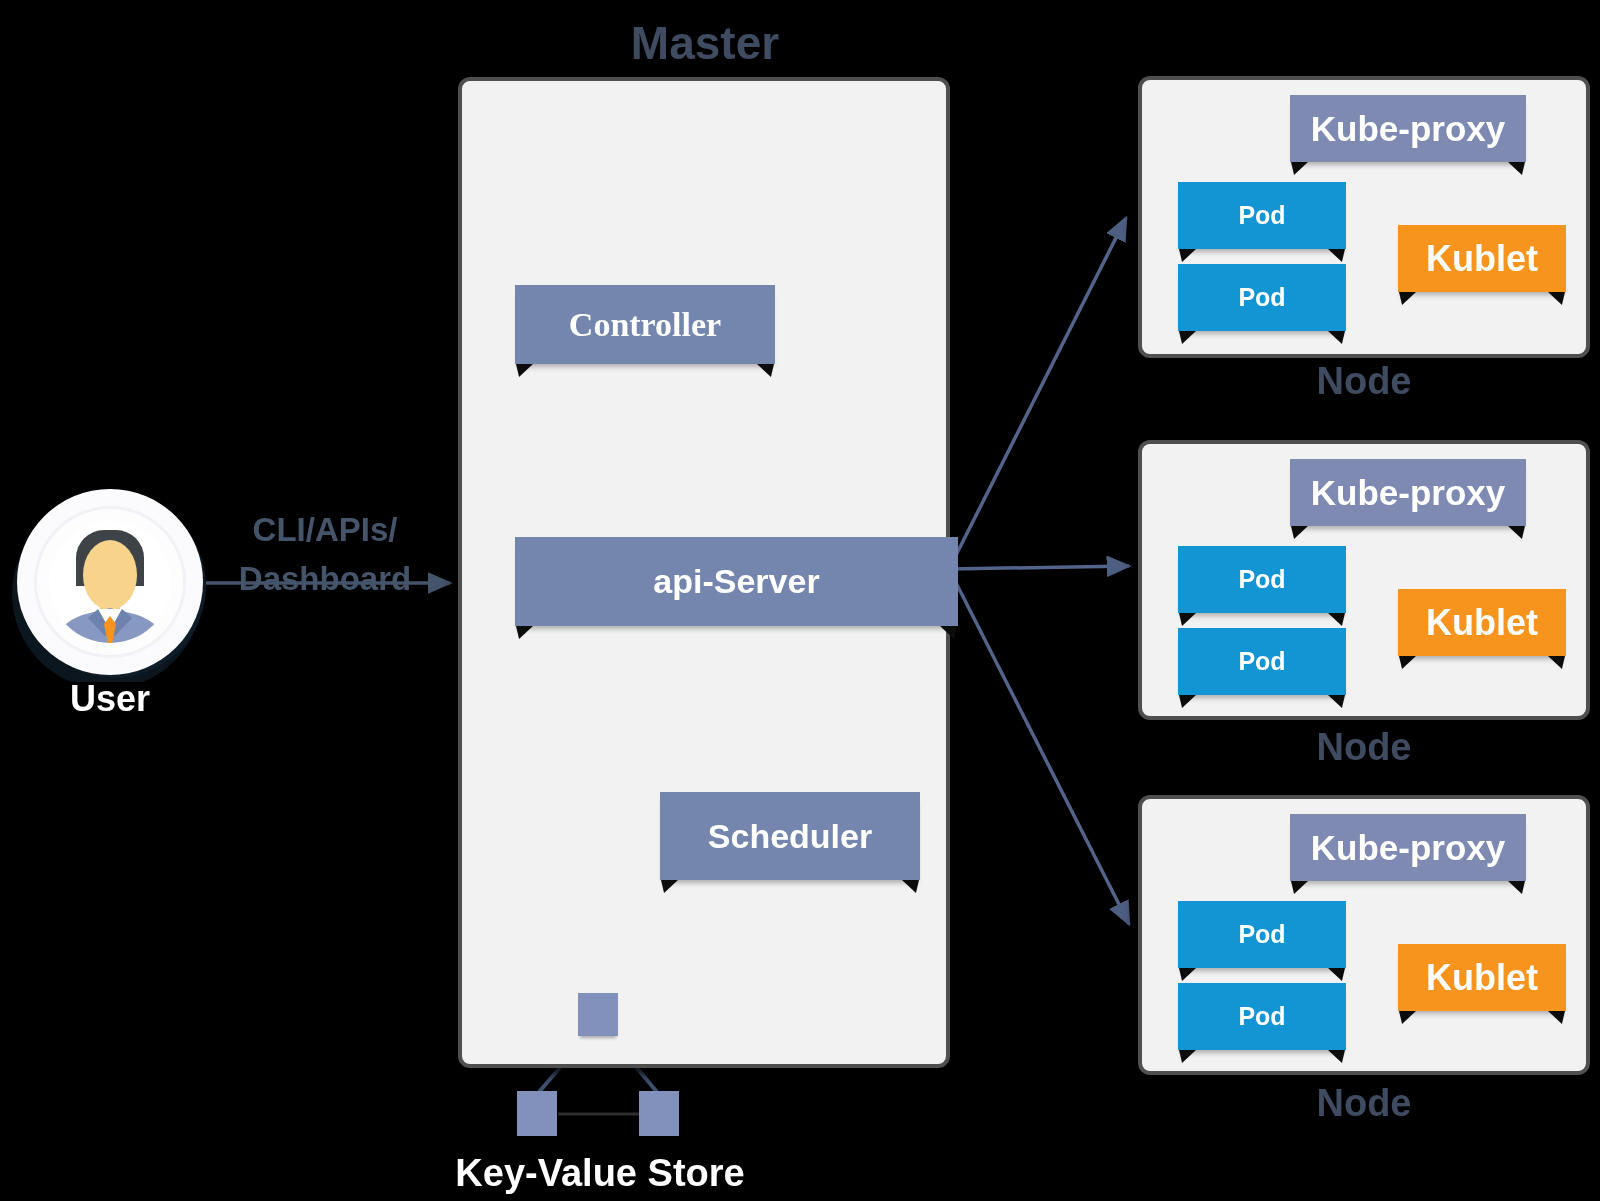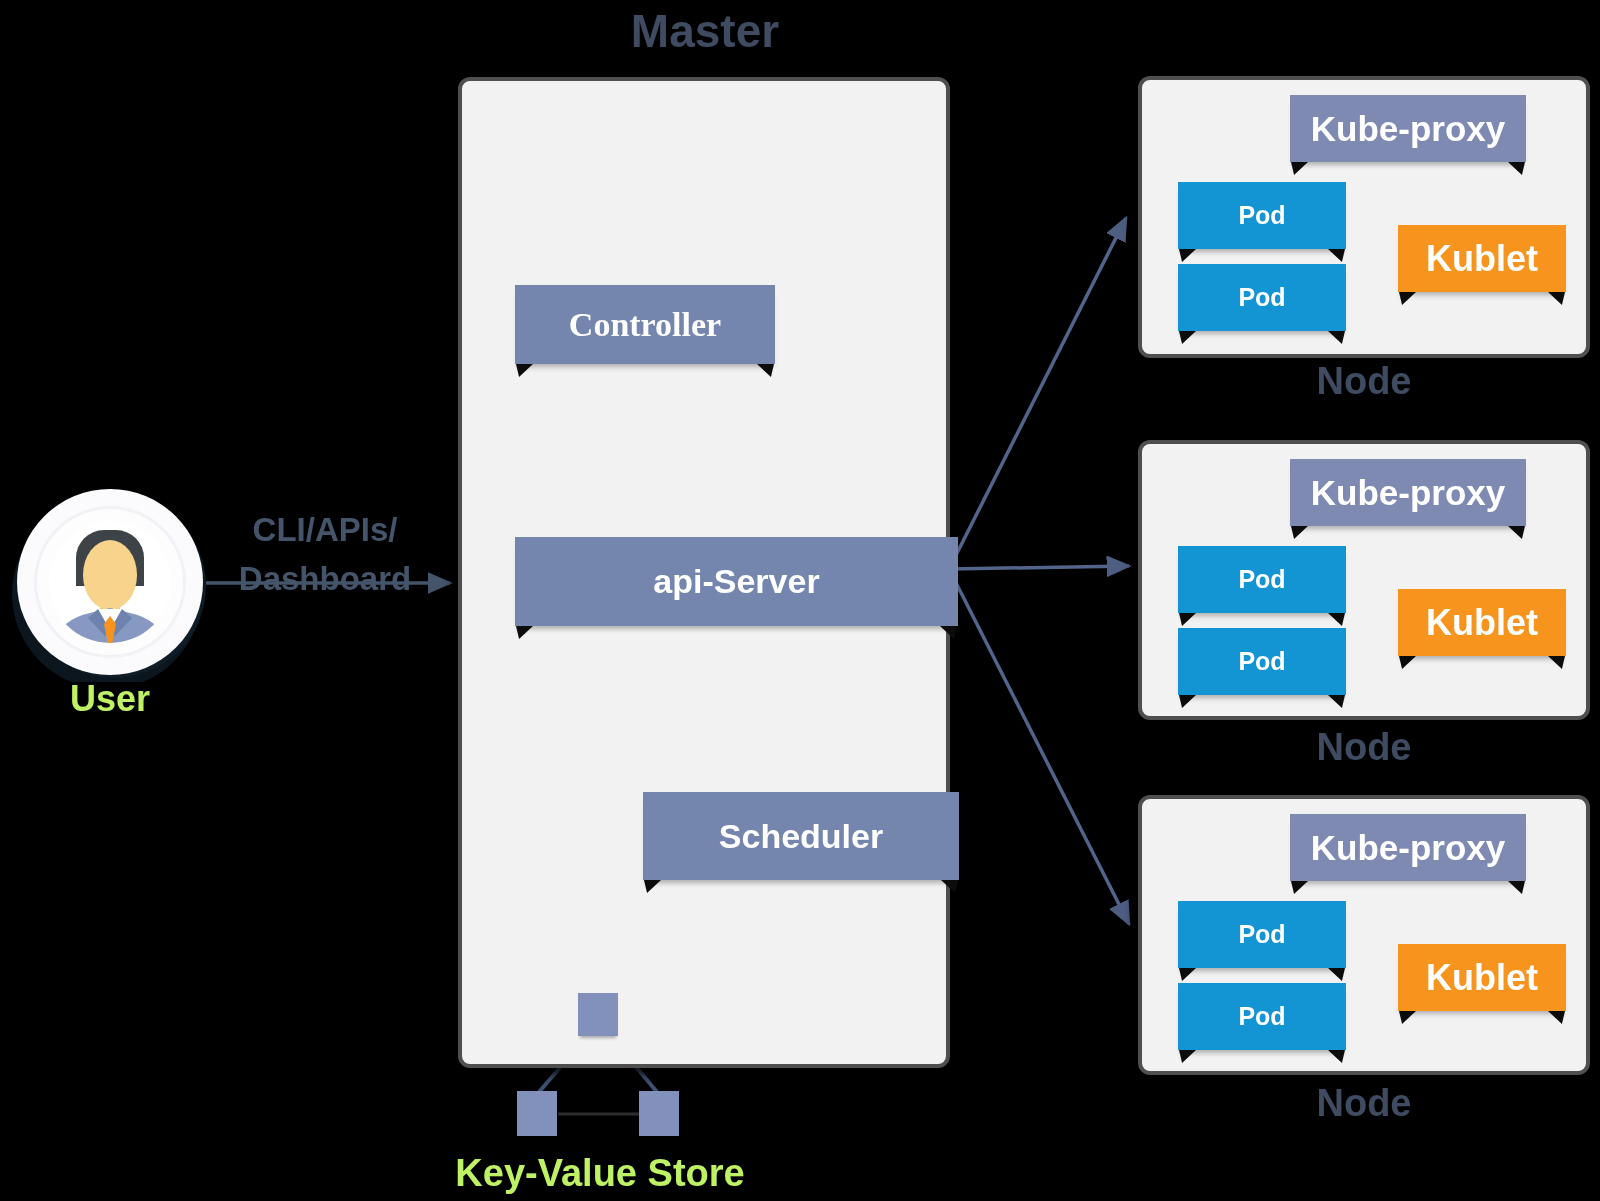--- a/index.html
+++ b/index.html
@@ -17,21 +17,21 @@
        background:#0c0c0c;clip-path:polygon(0 0,100% 0,18% 100%);}
   .box::after{content:"";position:absolute;right:1px;top:100%;width:17px;height:13px;
        background:#0c0c0c;clip-path:polygon(0 0,100% 0,82% 100%);}
   .steel{background:#7486ae;font-size:34px;}
   .kproxy{background:#7e8ab2;font-size:35px;}
   .pod{background:#1394d3;font-size:25px;}
   .kublet{background:#f7941e;font-size:36px;}
   .kv{position:absolute;background:#8191bb;box-shadow:0 4px 3px -2px rgba(0,0,0,.3);}
   
   .big-label{position:absolute;color:#3f4b61;font-size:38px;font-weight:600;text-align:center;}
-  .mid-label{position:absolute;color:#bef264;font-size:36px;font-weight:700;text-align:center;}
+  .mid-label{position:absolute;color:#ffffff;font-size:36px;font-weight:700;text-align:center;}
   .conn-label{position:absolute;color:#44546a;font-size:33px;font-weight:700;
               text-align:center;line-height:49px;}
   svg.connectors{position:absolute;left:0;top:0;}
 </style>
 </head>
 <body>
 
 <div id="canvas">
 
   <svg class="connectors" width="1600" height="1201" viewBox="0 0 1600 1201">
@@ -84,26 +84,26 @@
       <polygon points="100,134 94,142 100,172 106,142" fill="#f7941e"></polygon>
     </g>
   </svg>
   <div class="mid-label" style="left:30px;top:678px;width:160px;">User</div>
 
   <div class="conn-label" style="left:200px;top:460px;width:250px;margin-top:45px;">
     <div>CLI/APIs/</div>
     <div>Dashboard</div>
   </div>
 
-  <div class="big-label" style="left:460px;top:4px;width:490px;font-size:46px;">Master</div>
+  <div class="big-label" style="left:460px;top:16px;width:490px;font-size:46px;">Master</div>
   <div class="panel" style="left:458px;top:77px;width:492px;height:991px;"></div>
 
   <div class="box steel" style="left:515px;top:285px;width:260px;height:79px;font-family:Liberation Serif, serif;">Controller</div>
   <div class="box steel" style="left:515px;top:537px;width:443px;height:89px;">api-Server</div>
-  <div class="box steel" style="left:643px;top:792px;width:316px;height:88px;">Scheduler</div>
+  <div class="box steel" style="left:660px;top:792px;width:260px;height:88px;">Scheduler</div>
 
   <div class="kv" style="left:578px;top:993px;width:40px;height:43px;"></div>
   <div class="kv" style="left:517px;top:1091px;width:40px;height:45px;"></div>
   <div class="kv" style="left:639px;top:1091px;width:40px;height:45px;"></div>
   <div class="mid-label" style="left:440px;top:1152px;width:320px;font-size:38px;">Key-Value Store</div>
 
   <div class="panel" style="left:1138px;top:76px;width:452px;height:282px;">
     <div class="box kproxy" style="left:148px;top:15px;width:236px;height:67px;">Kube-proxy</div>
     <div class="box pod" style="left:36px;top:102px;width:168px;height:67px;">Pod</div>
     <div class="box pod" style="left:36px;top:184px;width:168px;height:67px;">Pod</div>

